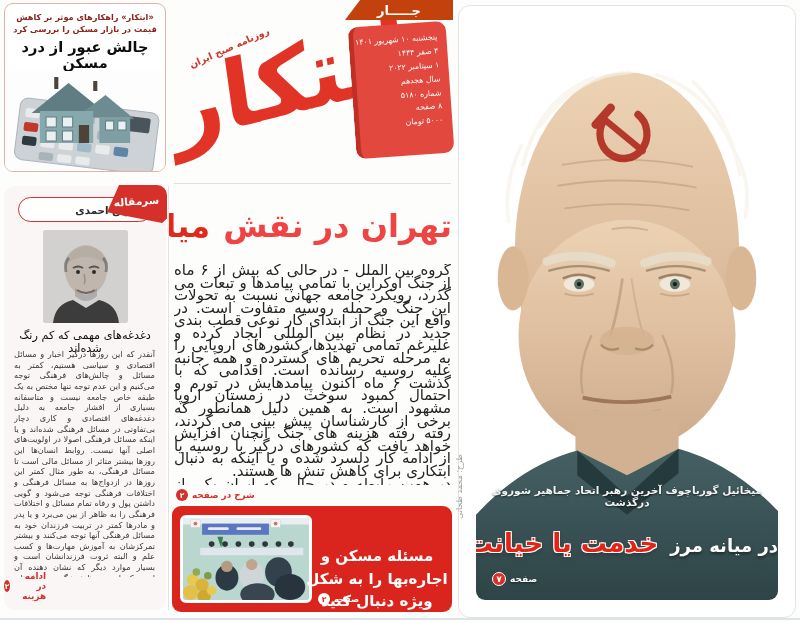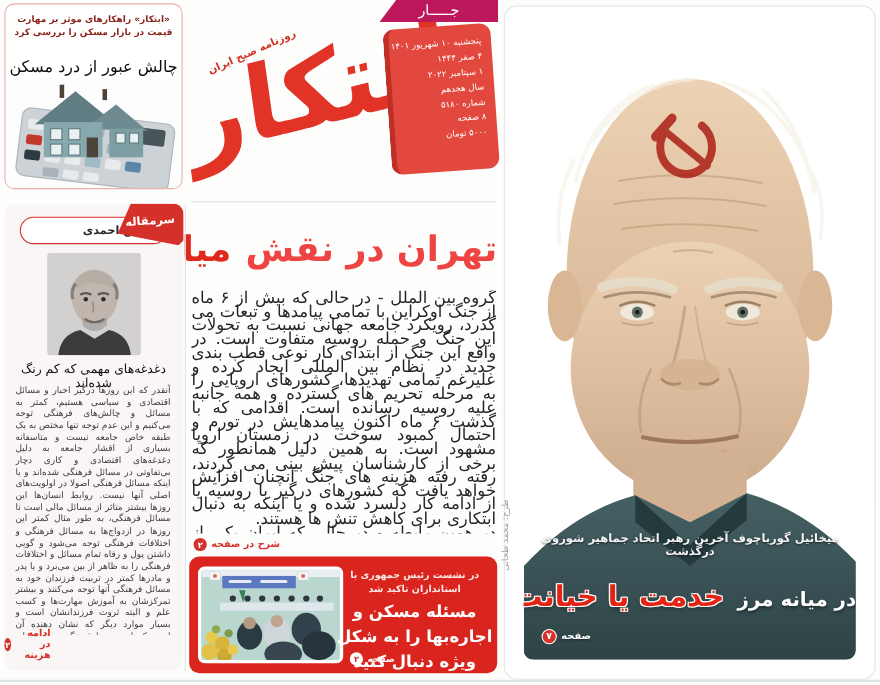--- a/index.html
+++ b/index.html
@@ -25,22 +25,22 @@
     text-shadow:-1px -1px 0 #fff, 1px -1px 0 #fff, -1px 1px 0 #fff, 1px 1px 0 #fff, 0 2px 4px rgba(0,0,0,.35); }
   .poster-badge { position:absolute; left:16px; bottom:14px; z-index:4; display:flex; align-items:center; gap:4px; direction:rtl; }
   .poster-badge .lbl { color:#fff; font-size:9px; font-weight:bold; text-shadow:0 1px 2px rgba(0,0,0,.5); }
   .poster-badge .num { width:14px; height:14px; border-radius:50%; background:#d6302a; border:1px solid #fff;
     color:#fff; font-size:8.5px; font-weight:bold; display:flex; align-items:center; justify-content:center; }
   .credit { position:absolute; left:404px; top:482px; width:110px; transform:rotate(-90deg);
     font-size:8px; color:#9d9d9d; text-align:center; }
 
   
   .banner { position:absolute; left:345px; top:0; width:108px; height:20px; z-index:3;
-    background:#be185d; clip-path:polygon(14% 0, 100% 0, 100% 100%, 0 100%);
-    display:flex; align-items:center; justify-content:center; color:#fff; font-weight:400; font-size:13px; letter-spacing:1px; }
+    background:#c2410c; clip-path:polygon(14% 0, 100% 0, 100% 100%, 0 100%);
+    display:flex; align-items:center; justify-content:center; color:#fff; font-weight:700; font-size:13px; letter-spacing:1px; }
   .masthead-title { position:absolute; left:180px; top:-18px; width:220px; height:200px; z-index:2;
     color:#e23327; font-size:92px; font-weight:900; transform:rotate(-14deg) skewX(-6deg);
     display:flex; align-items:center; justify-content:center; line-height:1; }
   .masthead-sub { position:absolute; left:186px; top:42px; z-index:3; color:#d0352a;
     font-size:9.5px; font-weight:bold; transform:rotate(-24deg); }
   .datebox { position:absolute; left:352px; top:24px; width:98px; height:132px; z-index:2;
     background:#e2483d; border-radius:10px; transform:rotate(-4deg);
     border-left:5px solid #bf2f26; padding:9px 9px 0 4px; }
   .datebox div { color:#ffffff; font-size:7.8px; line-height:1.78; white-space:nowrap; text-align:right; }
 
@@ -72,21 +72,21 @@
     color:#ffffff; font-size:15px; font-weight:900; line-height:1.5; }
   .housing-badge { position:absolute; left:146px; bottom:7px; display:flex; align-items:center; gap:4px; direction:rtl; }
   .housing-badge .lbl { color:#fff; font-size:8.3px; font-weight:bold; }
   .housing-badge .num { width:12px; height:12px; border-radius:50%; background:#fff; color:#d9251d;
     font-size:7.5px; font-weight:bold; display:flex; align-items:center; justify-content:center; }
 
   
   .market { position:absolute; left:4px; top:3px; width:162px; height:169px; background:#fff;
     border:1px solid #e6b0ab; border-radius:9px; overflow:hidden; }
   .market-kicker { margin:7px 6px 0; text-align:center; color:#8a241c; font-size:8.2px; font-weight:bold; line-height:1.5; }
-  .market-headline { margin-top:17px; text-align:center; color:#0d0d0d; font-size:14.5px; font-weight:400; }
+  .market-headline { margin-top:3px; text-align:center; color:#0d0d0d; font-size:14.5px; font-weight:700; }
   .market-badge { margin:3px auto 0 90px; width:38px; height:11px; border-radius:6px; background:#d6302a;
     color:#fff; font-size:7.3px; font-weight:bold; display:flex; align-items:center; justify-content:center; }
   .market-img { position:absolute; left:0; right:0; bottom:0; height:100px; }
   .market-img svg { width:100%; height:100%; display:block; }
 
   
   .editorial { position:absolute; left:4px; top:186px; width:162px; height:424px;
     background:#faf6f5; border-radius:10px; }
   .ed-pill { position:absolute; top:11px; left:14px; width:134px; height:25px; background:#fff;
     border:1.5px solid #d6302a; border-radius:14px; display:flex; align-items:center; justify-content:center; }
@@ -278,30 +278,29 @@
           <circle cx="10" cy="66" r="6" fill="#e7c94e"></circle>
             <circle cx="20" cy="72" r="7" fill="#d9b33a"></circle>
           <circle cx="8" cy="80" r="8" fill="#e3c149"></circle>
             <circle cx="22" cy="84" r="7" fill="#cfa832"></circle>
           <circle cx="30" cy="78" r="5" fill="#e7c94e"></circle>
             <circle cx="14" cy="58" r="4" fill="#8faa52"></circle>
           <circle cx="26" cy="62" r="4" fill="#7e9c4a"></circle>
         </g>
       </svg>
     </div>
-    <div class="housing-kicker">در نشست رئیس جمهوری با استانداران تاکید شد</div>
     <div class="housing-headline">مسئله مسکن و اجاره‌بها را به شکل ویژه دنبال کنید</div>
     <div class="housing-badge">
       <span class="lbl">صفحه</span>
       <span class="num">۲</span>
     </div>
   </div>
 
   <div class="market">
-    <div class="market-kicker">«ابتکار» راهکارهای موثر بر مهارت قیمت در بازار مسکن را بررسی کرد</div>
+    <div class="market-kicker">«ابتکار» راهکارهای موثر بر کاهش قیمت در بازار مسکن را بررسی کرد</div>
     <div class="market-headline">چالش عبور از درد مسکن</div>
     <div class="market-badge">صفحه ۴</div>
     <div class="market-img">
       <svg viewBox="0 0 156 100" preserveAspectRatio="none">
         <rect x="0" y="0" width="156" height="100" fill="#fdfdfd"></rect>
         <g transform="rotate(7 78 62)">
           <rect x="12" y="34" width="136" height="62" rx="8" fill="#ccd2d5" stroke="#aeb5b9" stroke-width="1"></rect>
           <rect x="100" y="40" width="40" height="15" rx="2" fill="#49545b"></rect>
           <g>
             <rect x="18" y="44" width="14" height="9" rx="2" fill="#e8eaeb"></rect>

